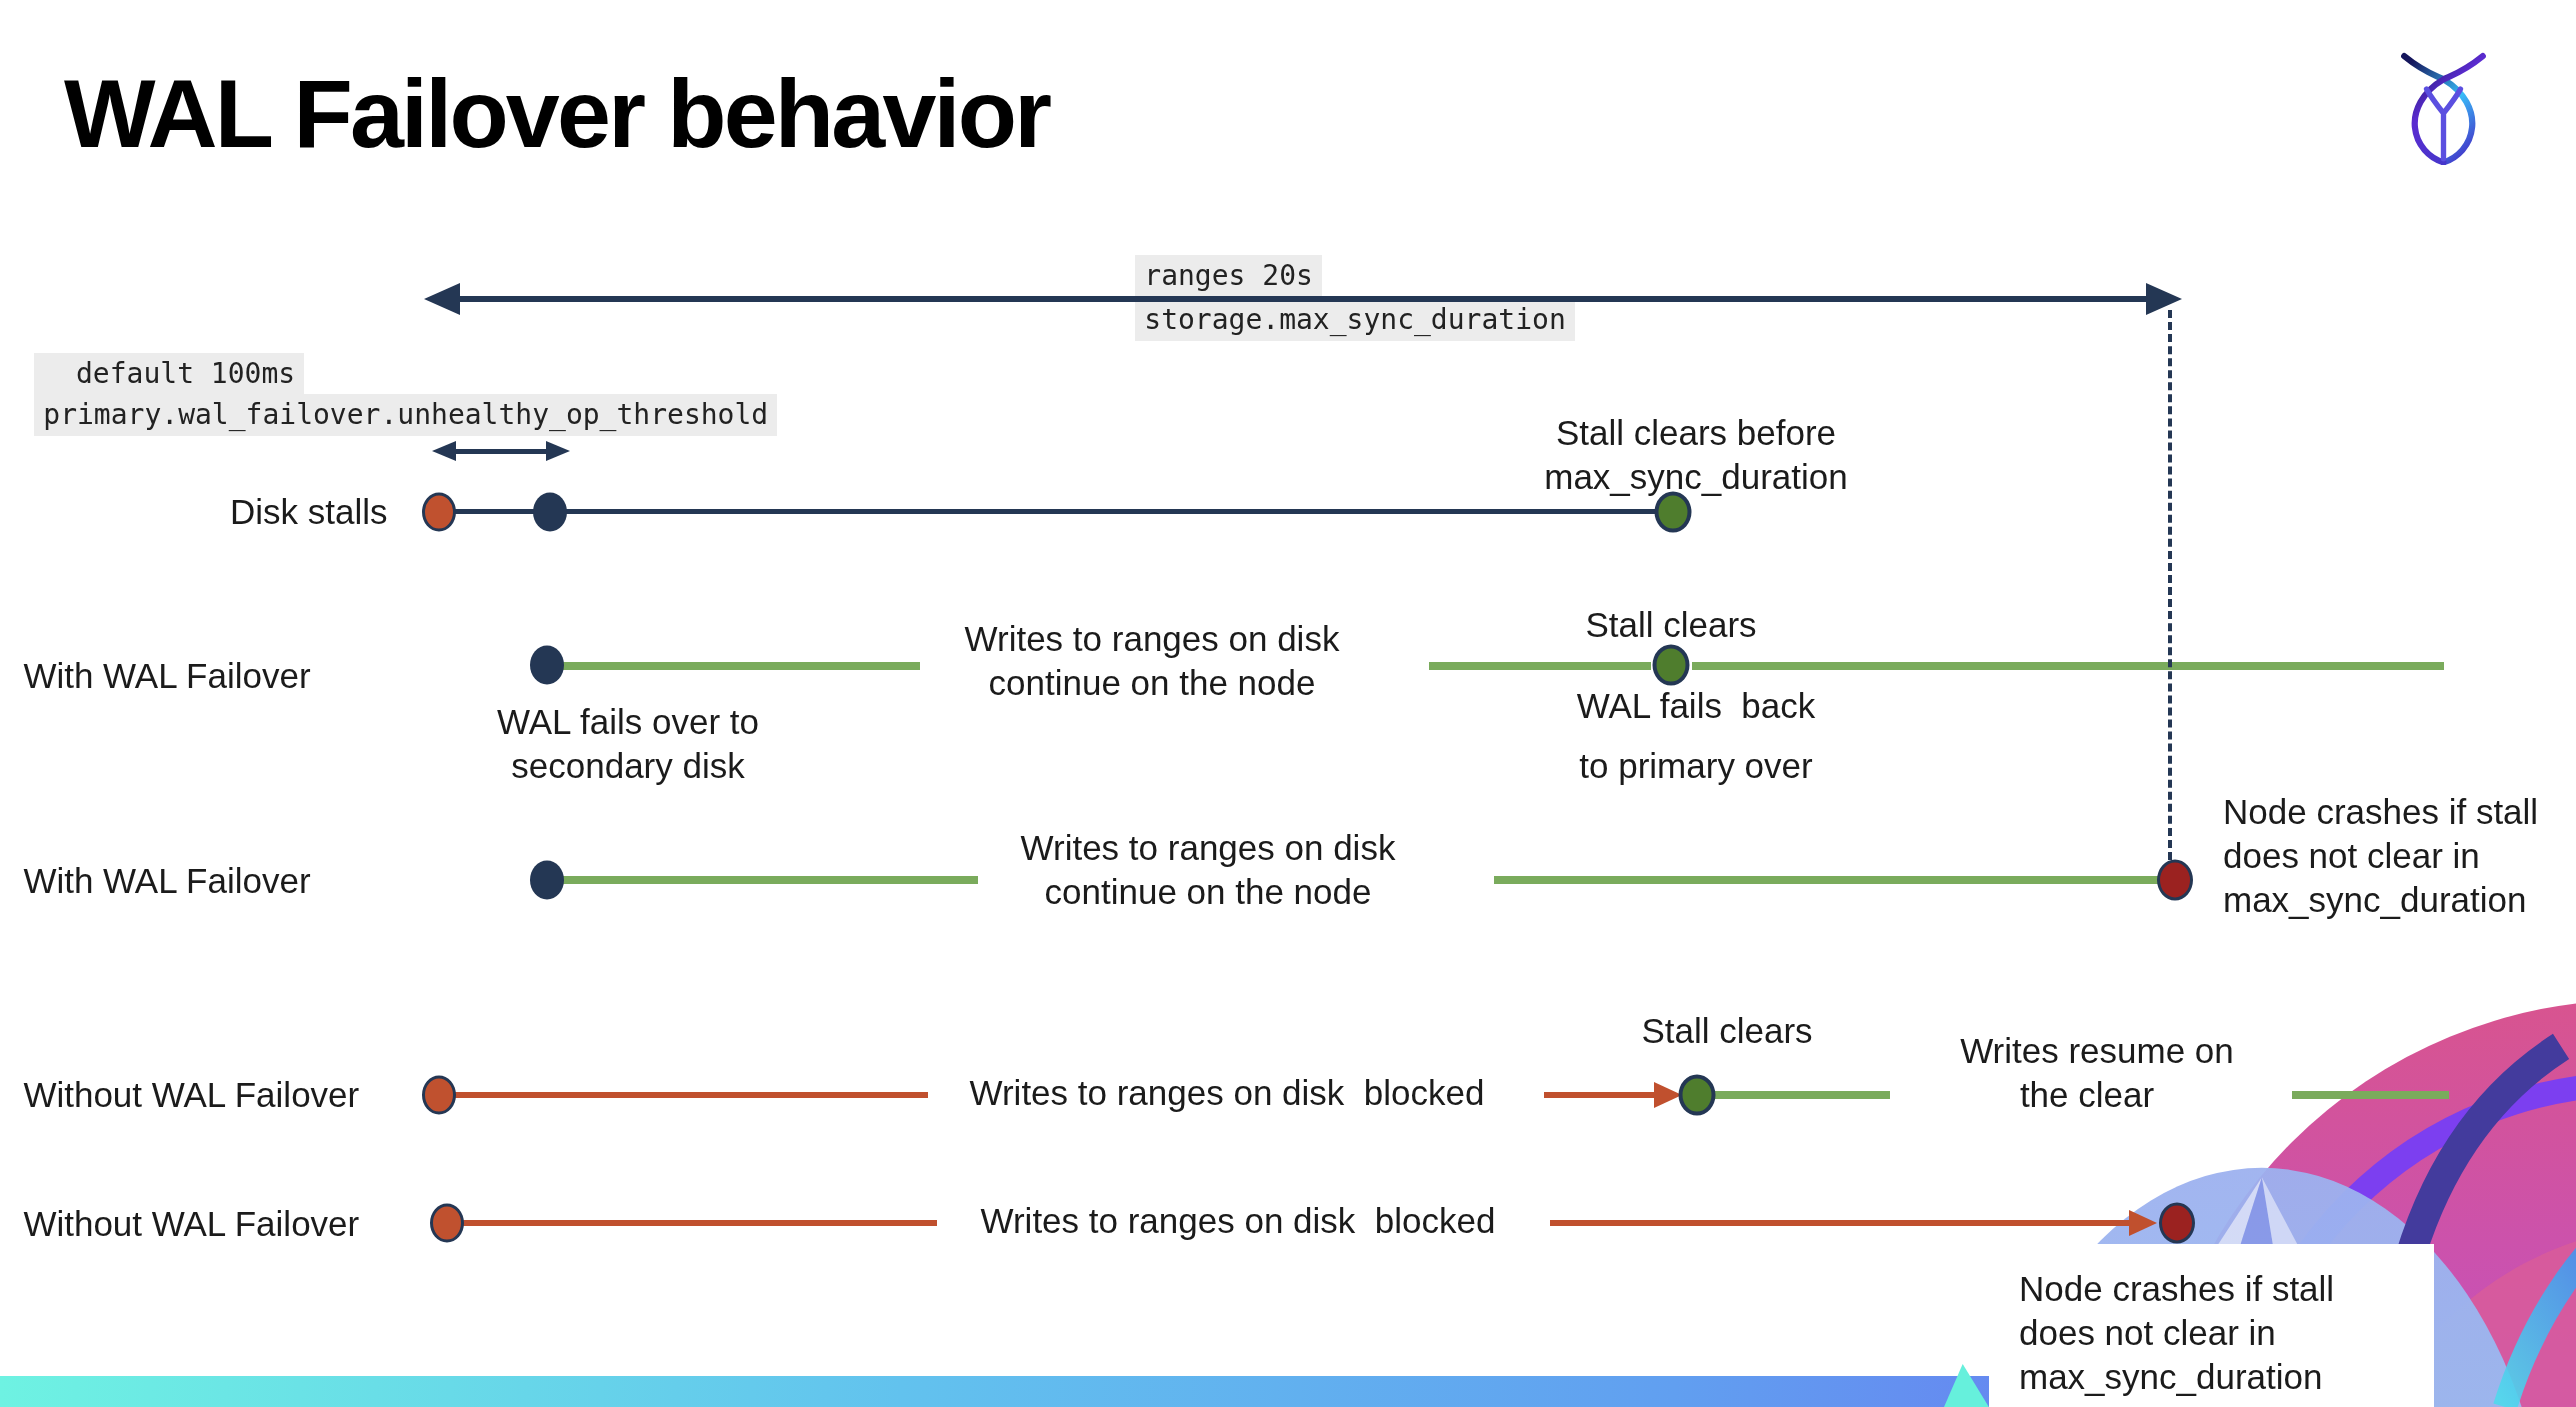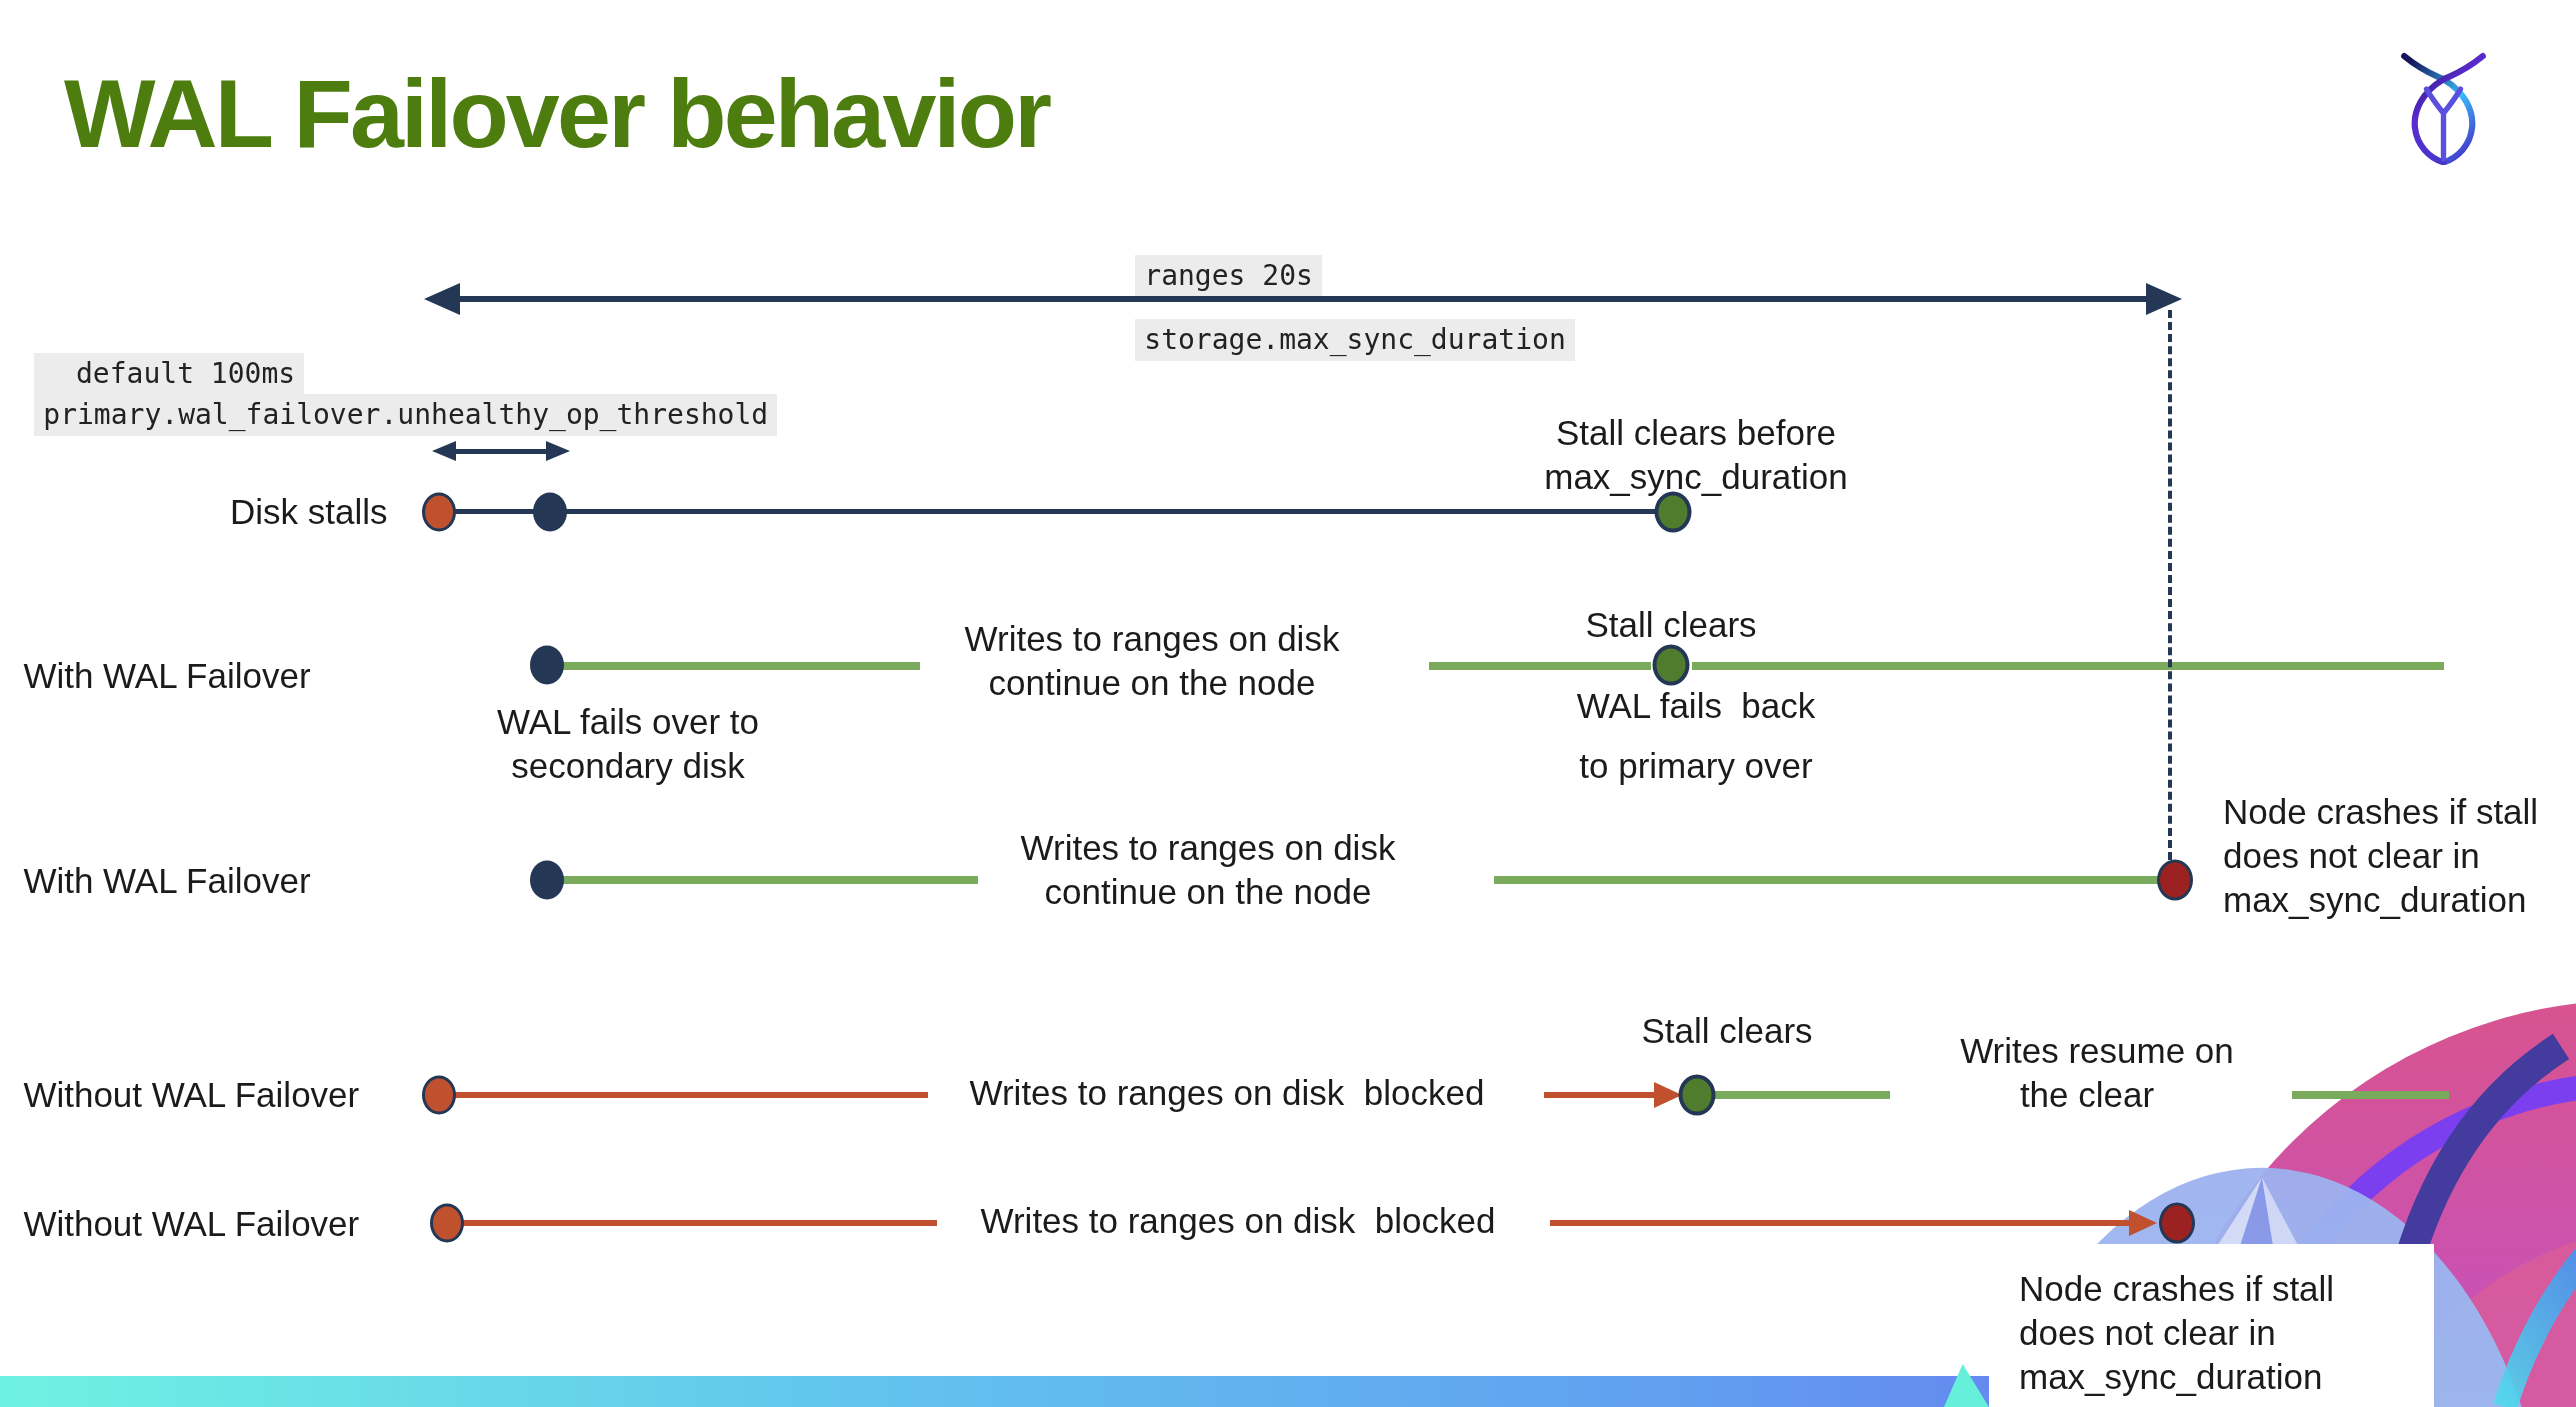--- a/index.html
+++ b/index.html
@@ -1,19 +1,19 @@
 <!DOCTYPE html>
 <html style="font-size:15px"><head>
 <meta charset="utf-8">
 <style>
   html,body{margin:0;padding:0;background:#ffffff;}
   .slide{position:relative;width:2576px;height:1408px;background:#ffffff;overflow:hidden;
          font-family:"Liberation Sans",sans-serif;color:#1b1b1b;}
   .abs{position:absolute;}
-  .title{font-size:97px;font-weight:bold;letter-spacing:-2.8px;color:#4d7c0f;white-space:pre;}
+  .title{font-size:97px;font-weight:bold;letter-spacing:-2.8px;color:#000000;white-space:pre;}
   .code{font-family:"DejaVu Sans Mono","Liberation Mono",monospace;font-size:28px;line-height:36px;
         background:#ececec;color:#222222;padding:2.8px 9.3px;white-space:pre;display:inline-block;}
   .t{font-size:35px;line-height:44px;white-space:pre;z-index:5;}
   .center{transform:translateX(-50%);text-align:right;}
   .hline{position:absolute;z-index:5;}
   .navy-line{height:5.6px;background:#243754;}
   .green-line{height:7.5px;background:#7aab5c;}
   .red-line{height:5.6px;background:#c0502e;}
   .dot{position:absolute;border-radius:50%;box-sizing:border-box;transform:translate(-50%,-50%);z-index:6;}
   .dot-navy{width:34px;height:39px;background:#243754;}
@@ -87,21 +87,21 @@
     </defs>
     <path d="M6 8 C28 26 42 30 50 34 C74 48 84 70 82 88 C80 108 66 122 50 127" fill="none" stroke="url(#lgR)" stroke-width="7" stroke-linecap="round"></path>
     <path d="M94 8 C72 26 58 30 50 34 C26 48 16 70 18 88 C20 108 34 122 50 127" fill="none" stroke="url(#lgL)" stroke-width="7" stroke-linecap="round"></path>
     <path d="M50 123 L50 72 M50 72 C42 62 36 54 31 45 M50 72 C58 62 64 54 69 45" fill="none" stroke="#5b4fe0" stroke-width="6" stroke-linecap="round"></path>
   </svg>
 
   <div class="hline navy-line" style="left:451px;top:296px;width:1703px;"></div>
   <div class="ah ah-left" style="left:424px;top:299px;"></div>
   <div class="ah ah-right" style="left:2146px;top:299px;"></div>
   <div class="abs code" style="left:1135px;top:255px;">ranges 20s</div>
-  <div class="abs code" style="left:1135px;top:299px;margin-top:20px;">storage.max_sync_duration</div>
+  <div class="abs code" style="left:1135px;top:299px;">storage.max_sync_duration</div>
 
   <div class="abs code" style="left:34px;top:353px;padding-left:42px;">default 100ms</div>
   <div class="abs code" style="left:34px;top:394px;">primary.wal_failover.unhealthy_op_threshold</div>
   <div class="hline navy-line" style="left:449px;top:449px;width:105px;height:4.7px;"></div>
   <div class="ah ah-left-sm" style="left:432px;top:451px;"></div>
   <div class="ah ah-right-sm" style="left:546px;top:451px;"></div>
 
   <div class="abs t" style="left:230px;top:490px;">Disk stalls</div>
   <div class="hline navy-line" style="left:439px;top:509px;width:1234px;height:4.7px;"></div>
   <div class="dot dot-red" style="left:439px;top:512px;"></div>

